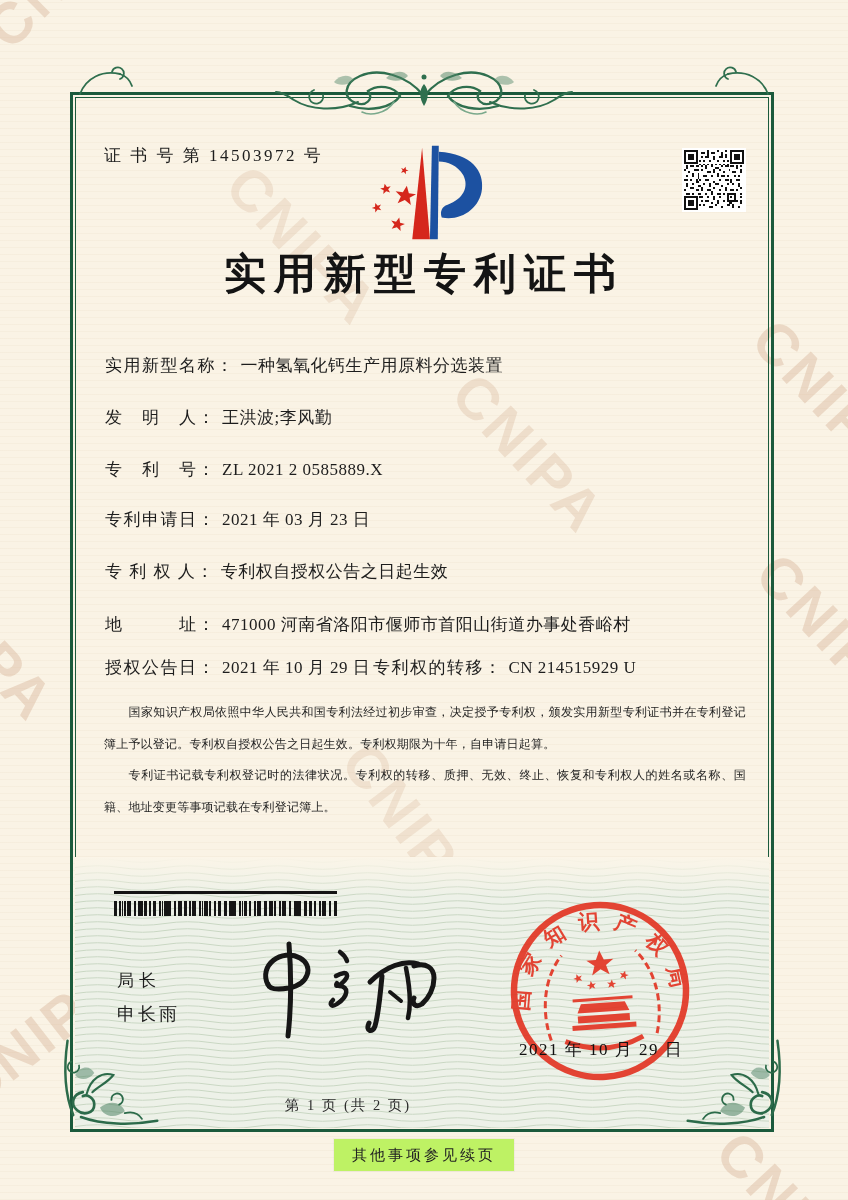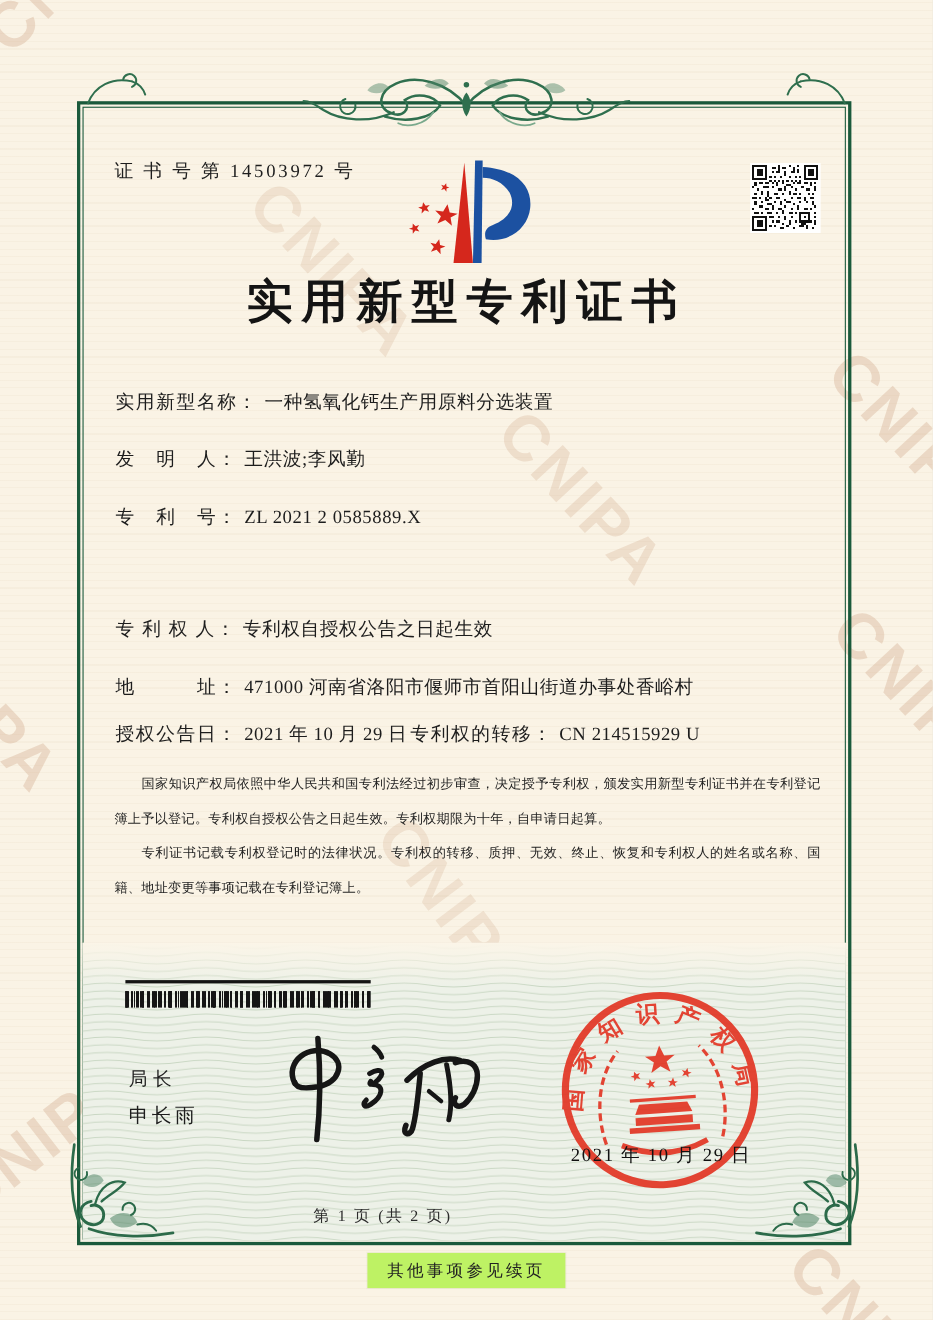--- a/index.html
+++ b/index.html
@@ -222,20 +222,23 @@
 
   <div class="field-row" style="top:354px">
     <span class="flabel">实用新型名称：</span><span class="fvalue">一种氢氧化钙生产用原料分选装置</span>
   </div>
   <div class="field-row" style="top:406px">
     <span class="flabel">发　明　人：</span><span class="fvalue">王洪波;李风勤</span>
   </div>
   <div class="field-row" style="top:458px">
     <span class="flabel">专　利　号：</span><span class="fvalue">ZL 2021 2 0585889.X</span>
   </div>
+  <div class="field-row" style="top:508px">
+    <span class="flabel">专利申请日：</span><span class="fvalue">2021 年 03 月 23 日</span>
+  </div>
   <div class="field-row" style="top:560px">
     <span class="flabel">专 利 权 人：</span><span class="fvalue">专利权自授权公告之日起生效</span>
   </div>
   <div class="field-row" style="top:613px">
     <span class="flabel">地　　　址：</span><span class="fvalue">471000 河南省洛阳市偃师市首阳山街道办事处香峪村</span>
   </div>
   <div class="field-row" style="top:656px">
     <span class="flabel">授权公告日：</span><span class="fvalue">2021 年 10 月 29 日</span>
     <span class="pair2">
       <span class="flabel">专利权的转移：</span><span class="fvalue">CN 214515929 U</span>

